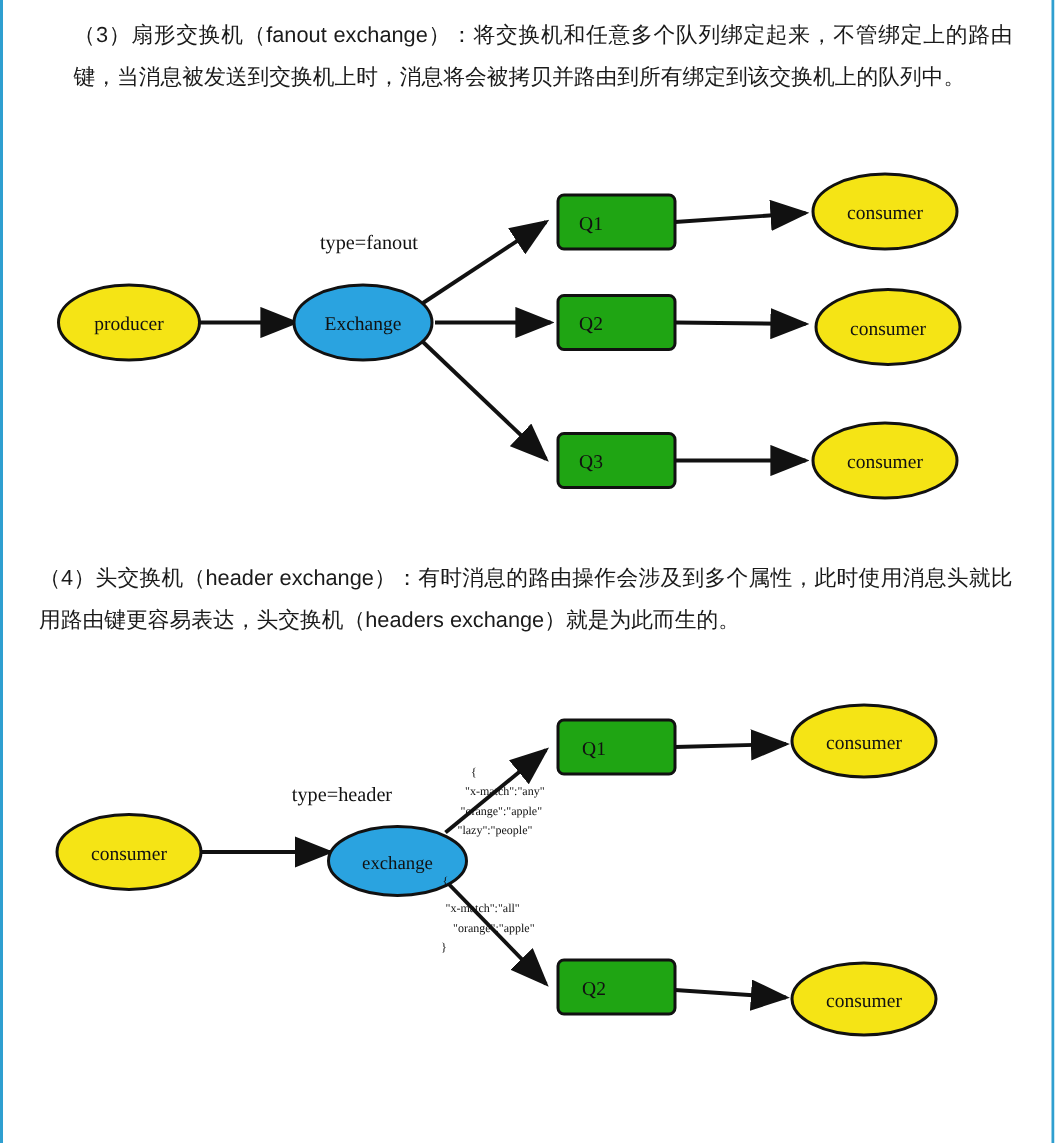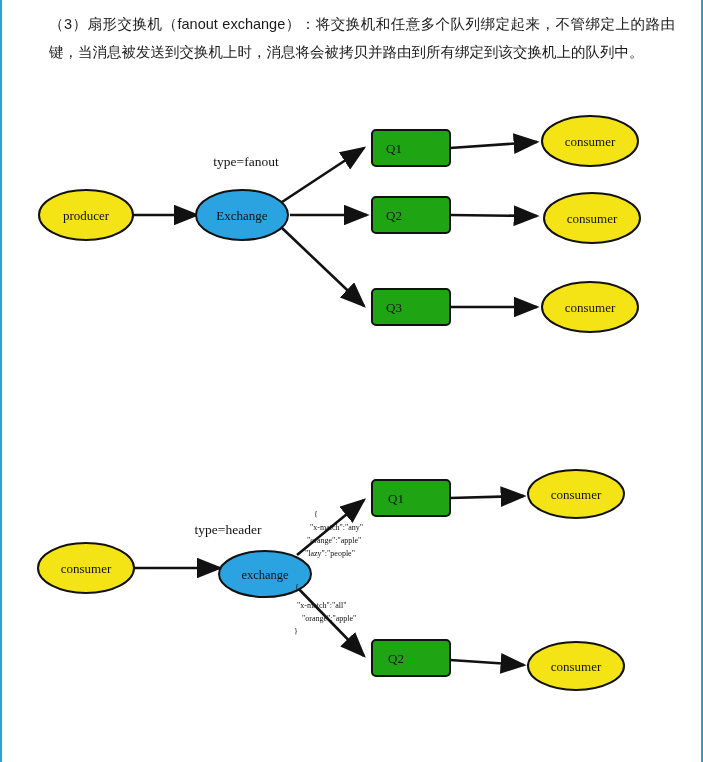--- a/index.html
+++ b/index.html
@@ -122,20 +122,21 @@
         <ellipse cx="590" cy="118" rx="48" ry="25" fill="#f5e415" stroke="#111" stroke-width="2"></ellipse>
         <text class="node-label" x="590" y="123" text-anchor="middle">consumer</text>
       </g>
       <g>
         <ellipse cx="588" cy="207" rx="48" ry="25" fill="#f5e415" stroke="#111" stroke-width="2"></ellipse>
         <text class="node-label" x="588" y="212" text-anchor="middle">consumer</text>
       </g>
     </svg>
   </div>
 
+  <div class="para" id="para2">（4）头交换机（header exchange）：有时消息的路由操作会涉及到多个属性，此时使用消息头就比用路由键更容易表达，头交换机（headers exchange）就是为此而生的。</div>
 
   <div class="fig" id="fig2">
     <svg width="703" height="250" viewBox="0 0 703 250" xmlns="http://www.w3.org/2000/svg">
       <defs>
         <marker id="arrow2" markerWidth="10" markerHeight="8" refX="9" refY="4" orient="auto">
           <path d="M0,0 L10,4 L0,8 z" fill="#111"></path>
         </marker>
       </defs>
 
       <line x1="132" y1="108" x2="218" y2="108" stroke="#111" stroke-width="2.6" marker-end="url(#arrow2)"></line>

